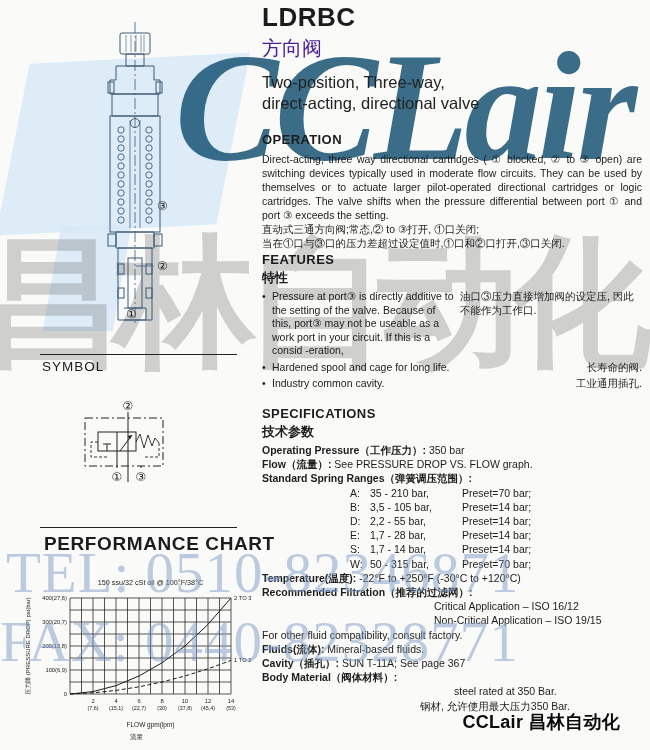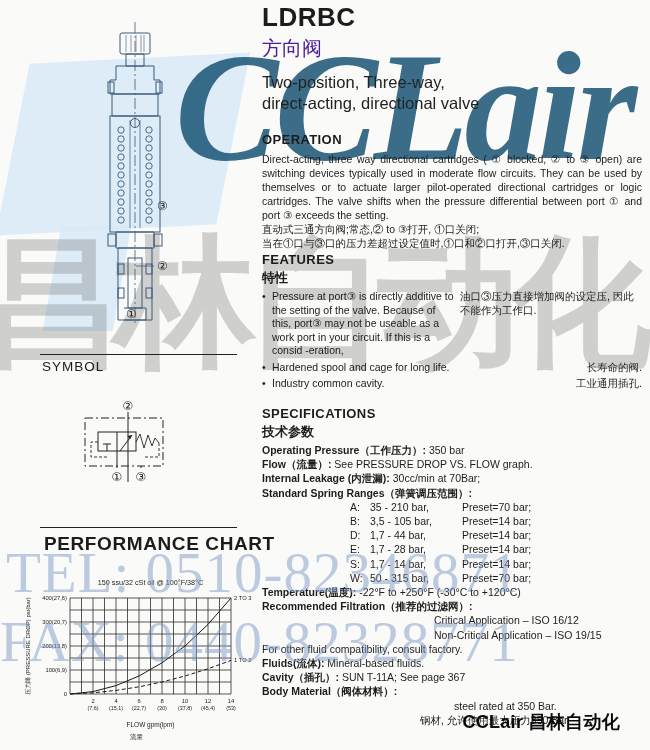--- a/index.html
+++ b/index.html
@@ -266,39 +266,35 @@
     <div class="h-sec">SPECIFICATIONS</div>
     <div class="h-zh" style="margin-bottom:2px;">技术参数</div>
     <div class="spec-line">
       <span class="spec-label">Operating Pressure（工作压力）:</span>
       <span>350 bar</span>
     </div>
     <div class="spec-line">
       <span class="spec-label">Flow（流量）:</span>
       <span>See PRESSURE DROP VS. FLOW graph.</span>
     </div>
-    <div class="spec-line">
-      <span class="spec-label">Internal Leakage (内泄漏):</span>
-      <span>30cc/min at 70Bar;</span>
-    </div>
     <div class="spec-line spec-label">Standard Spring Ranges（弹簧调压范围）:</div>
     <div>
         <div class="spring-row">
           <span class="sp-code">A:</span>
           <span class="sp-range">35 - 210 bar,</span>
           <span class="sp-preset">Preset=70 bar;</span>
         </div>
         <div class="spring-row">
           <span class="sp-code">B:</span>
           <span class="sp-range">3,5 - 105 bar,</span>
           <span class="sp-preset">Preset=14 bar;</span>
         </div>
         <div class="spring-row">
           <span class="sp-code">D:</span>
-          <span class="sp-range">1,7 - 44 bar,</span>
+          <span class="sp-range">2,2 - 55 bar,</span>
           <span class="sp-preset">Preset=14 bar;</span>
         </div>
         <div class="spring-row">
           <span class="sp-code">E:</span>
           <span class="sp-range">1,7 - 28 bar,</span>
           <span class="sp-preset">Preset=14 bar;</span>
         </div>
         <div class="spring-row">
           <span class="sp-code">S:</span>
           <span class="sp-range">1,7 - 14 bar,</span>

